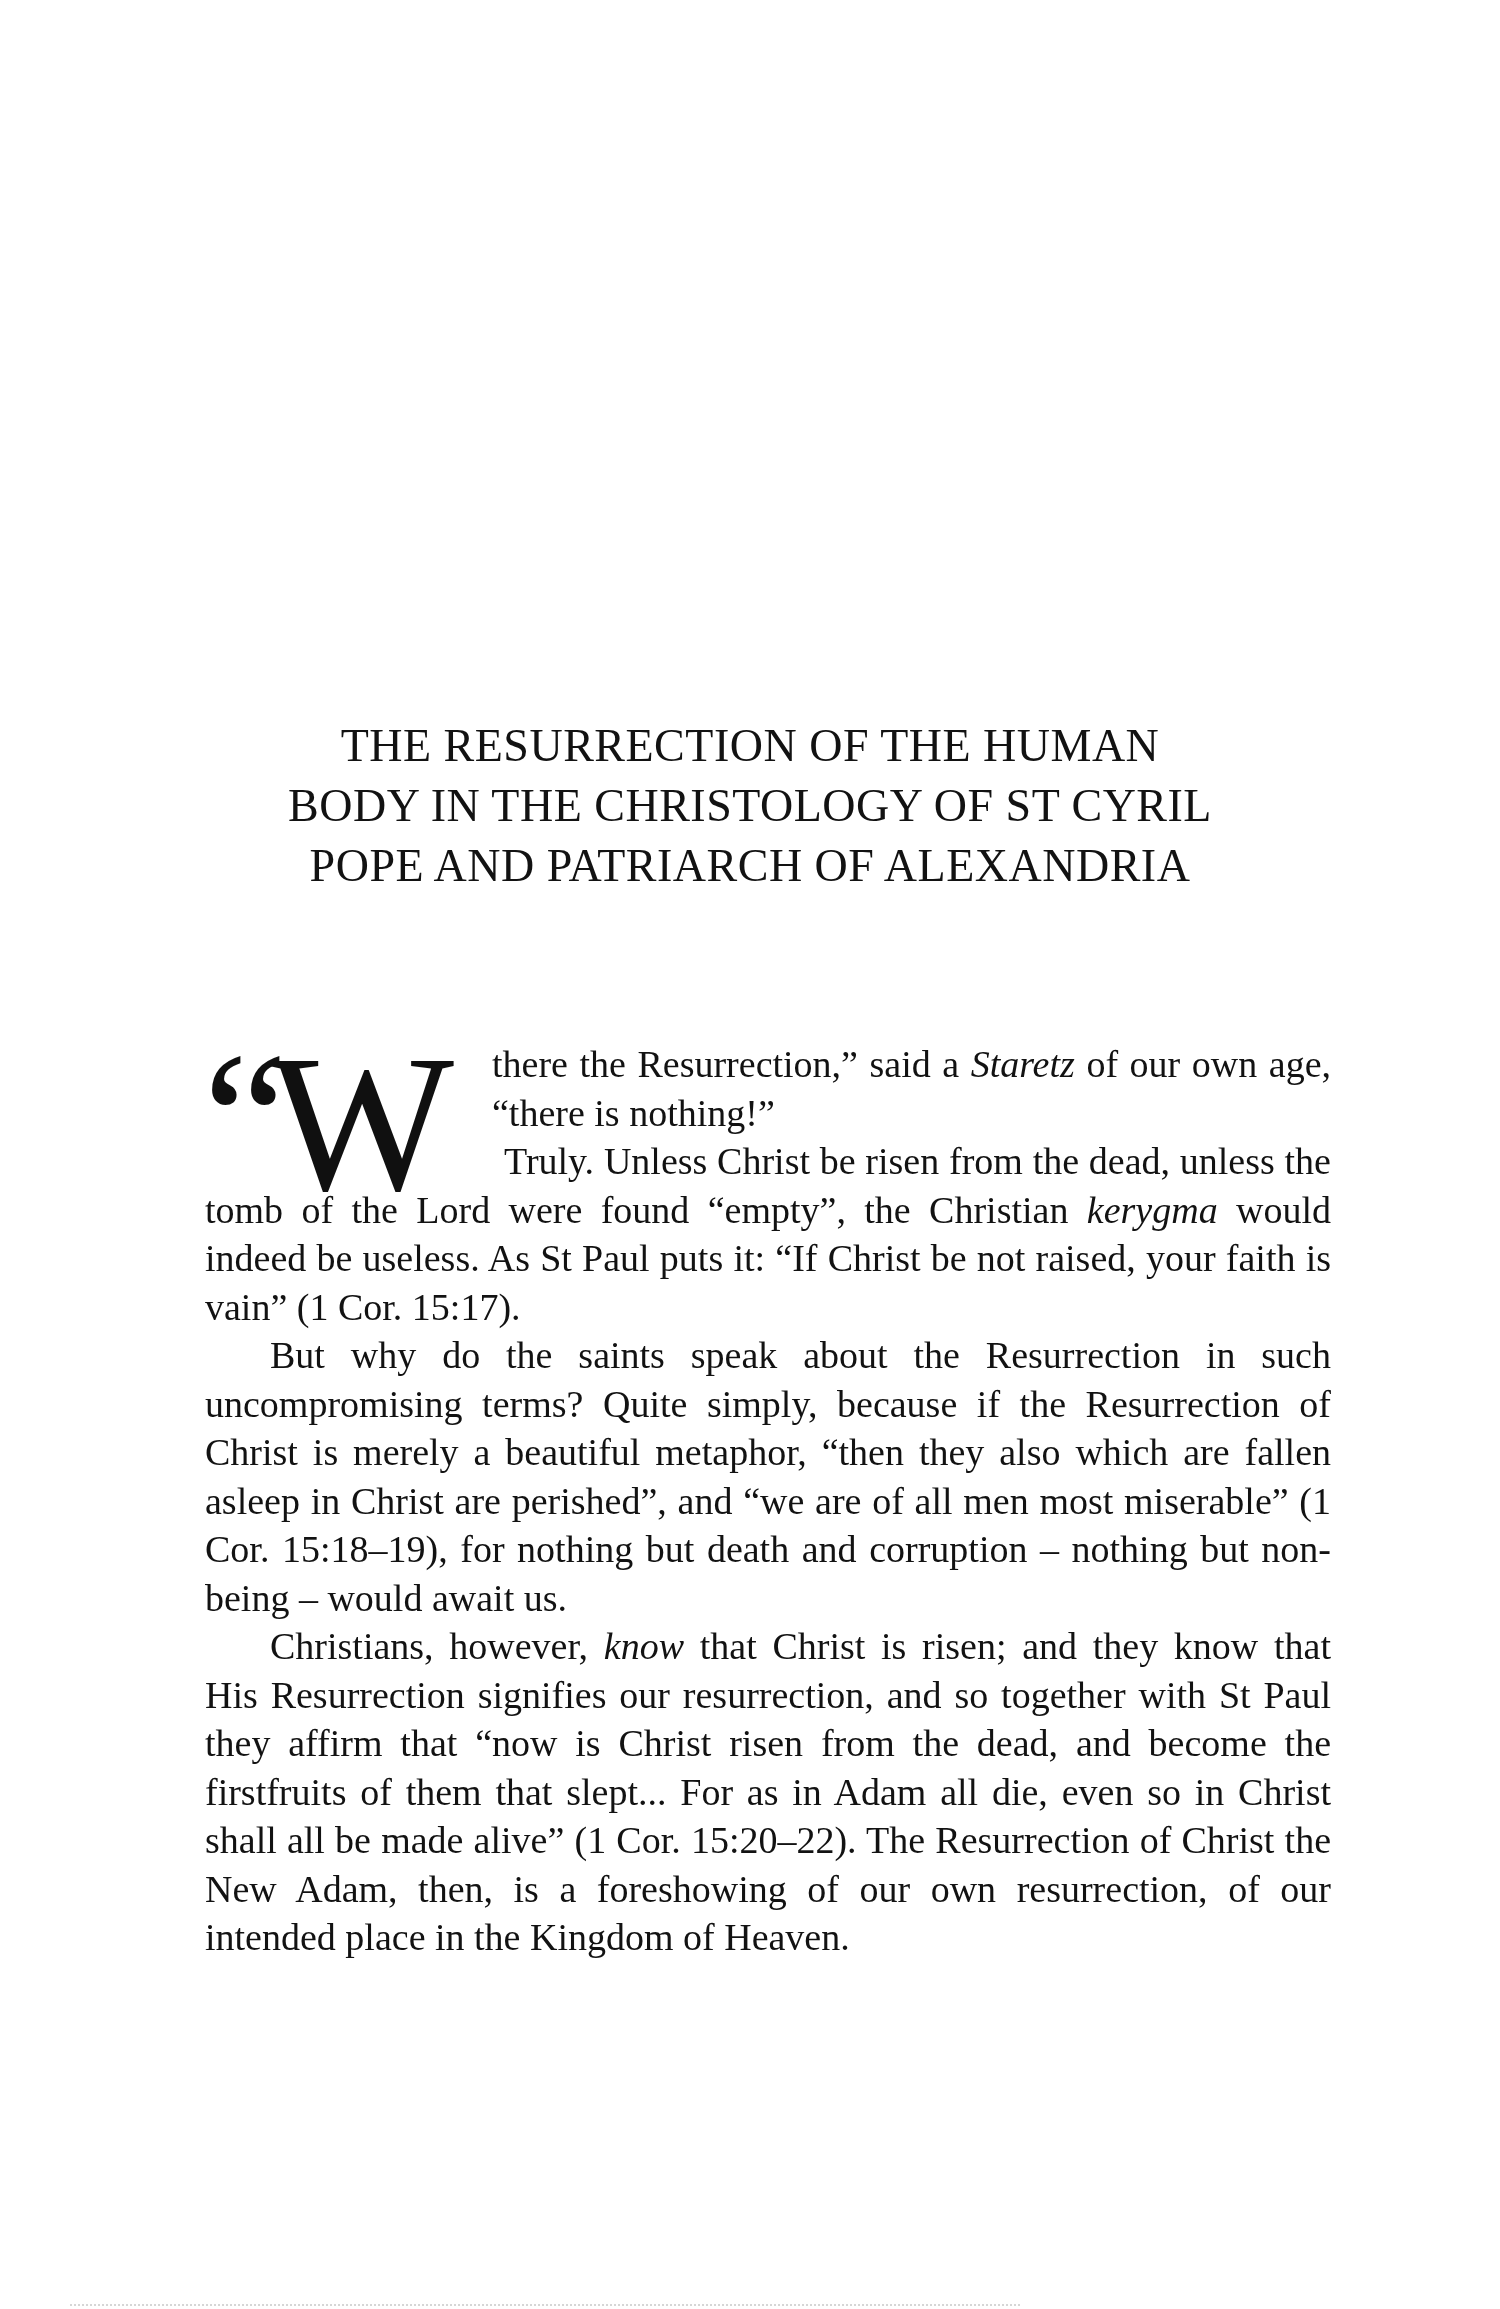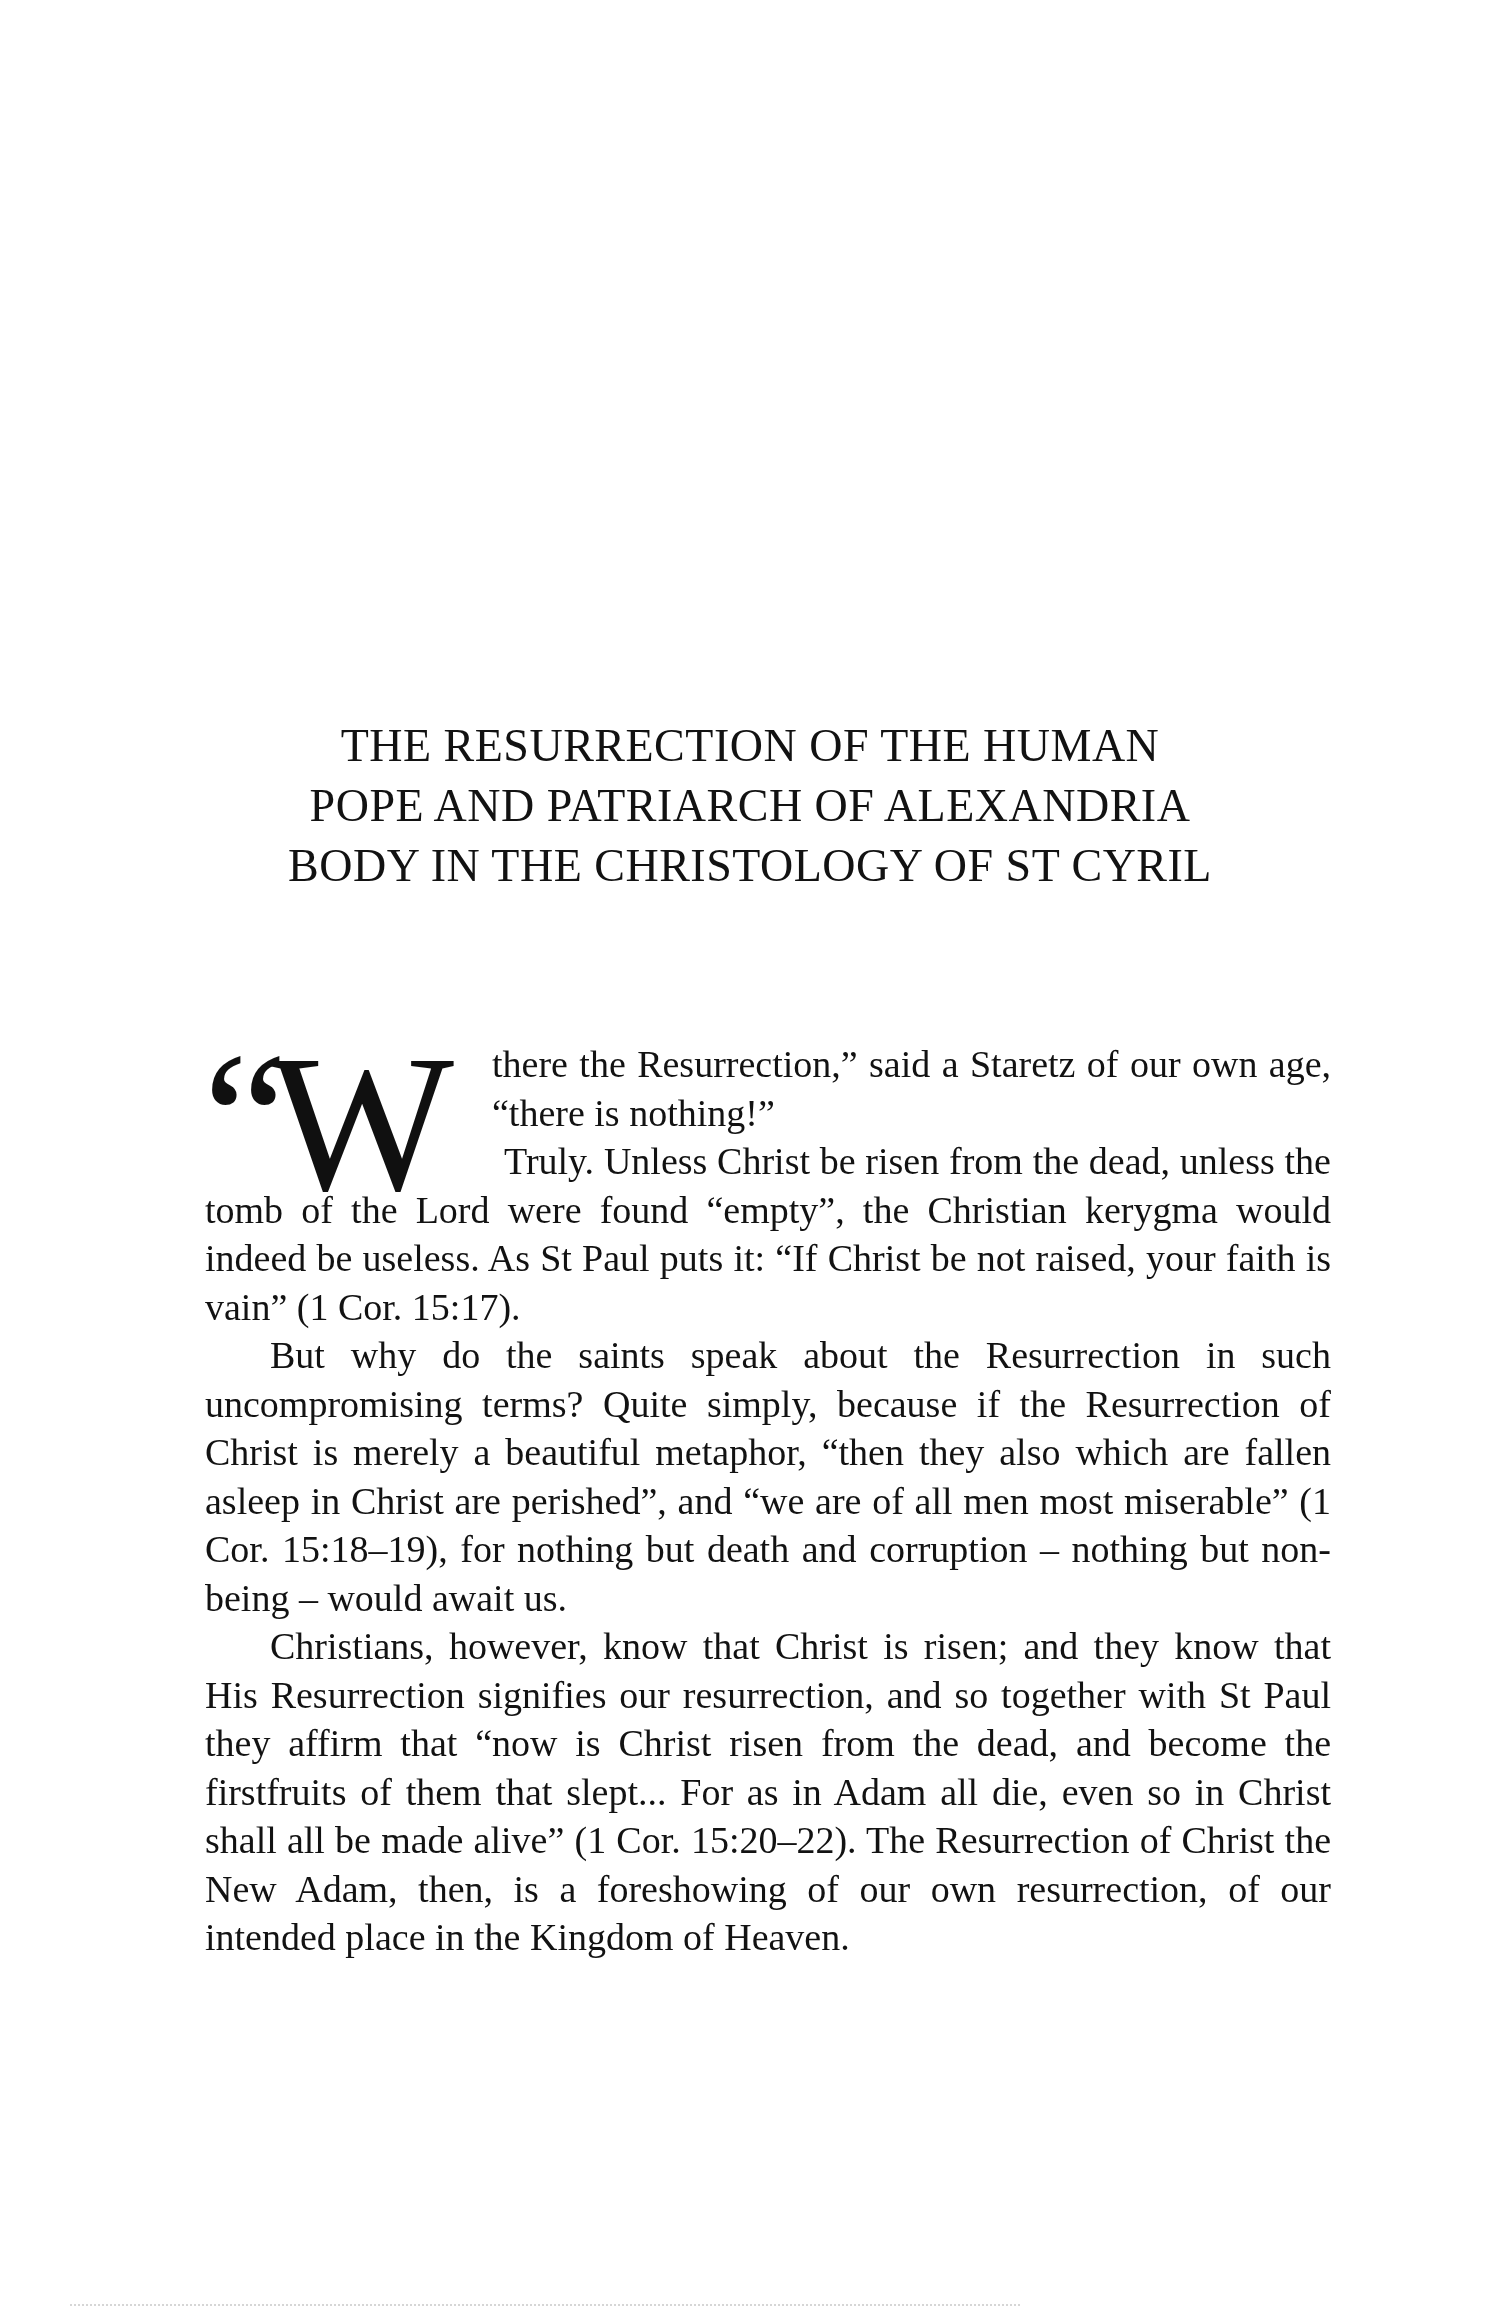--- a/index.html
+++ b/index.html
@@ -46,20 +46,21 @@
     margin: 0;
     padding: 0;
   }
   .para-indent {
     text-indent: 65px;
   }
   .para-truly {
     text-indent: 12px;
   }
   .italic {
+    font-style: italic;
   }
 
   
   .dropcap-float {
     float: left;
     position: relative;
     width: 287px;
     height: 145px;
   }
   .dc-quote {
@@ -90,22 +91,22 @@
     border-top: 2px dotted #d6d6d6;
   }
 </style>
 </head>
 <body>
 
 <div class="page">
 
   <div class="chapter-title">
     <div>THE RESURRECTION OF THE HUMAN</div>
+    <div>BODY IN THE CHRISTOLOGY OF ST CYRIL</div>
     <div>POPE AND PATRIARCH OF ALEXANDRIA</div>
-    <div>BODY IN THE CHRISTOLOGY OF ST CYRIL</div>
   </div>
 
   <div class="body-text">
 
     <p><span class="dropcap-float">
           <span class="dc-quote">“</span>
           <span class="dc-letter">W</span>
         </span><span>there the Resurrection,” said a </span><span class="italic">Staretz</span><span> of our own age, “there is nothing!”</span></p>
 
     <p class="para-truly"><span>Truly. Unless Christ be risen from the dead, unless the tomb of the Lord were found “empty”, the Christian </span><span class="italic">kerygma</span><span> would indeed be useless. As St Paul puts it: “If Christ be not raised, your faith is vain” (1 Cor. 15:17).</span></p>

